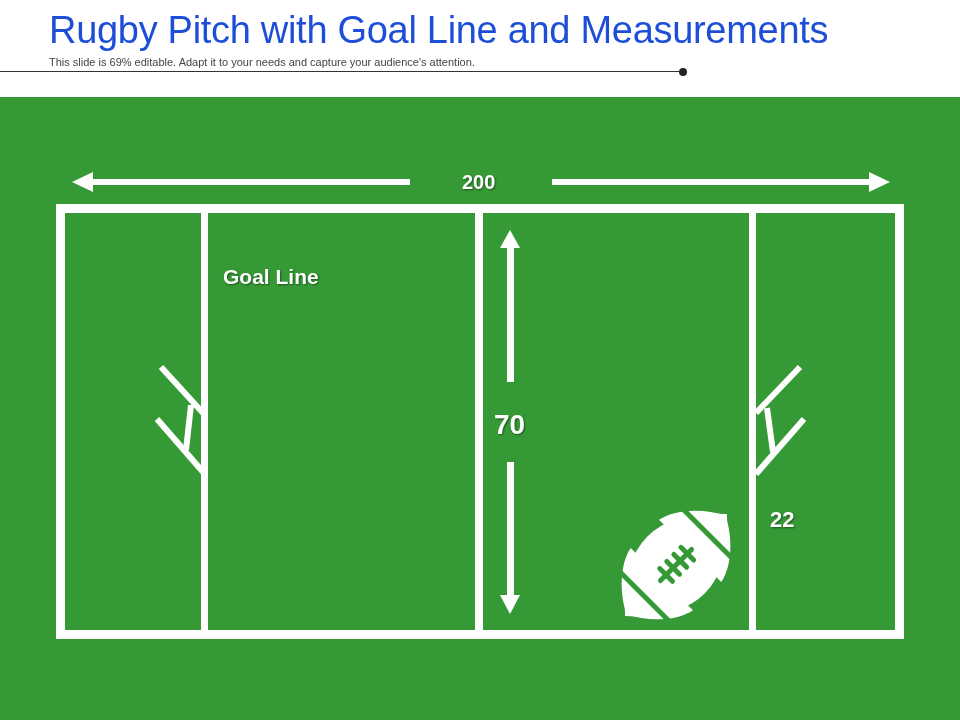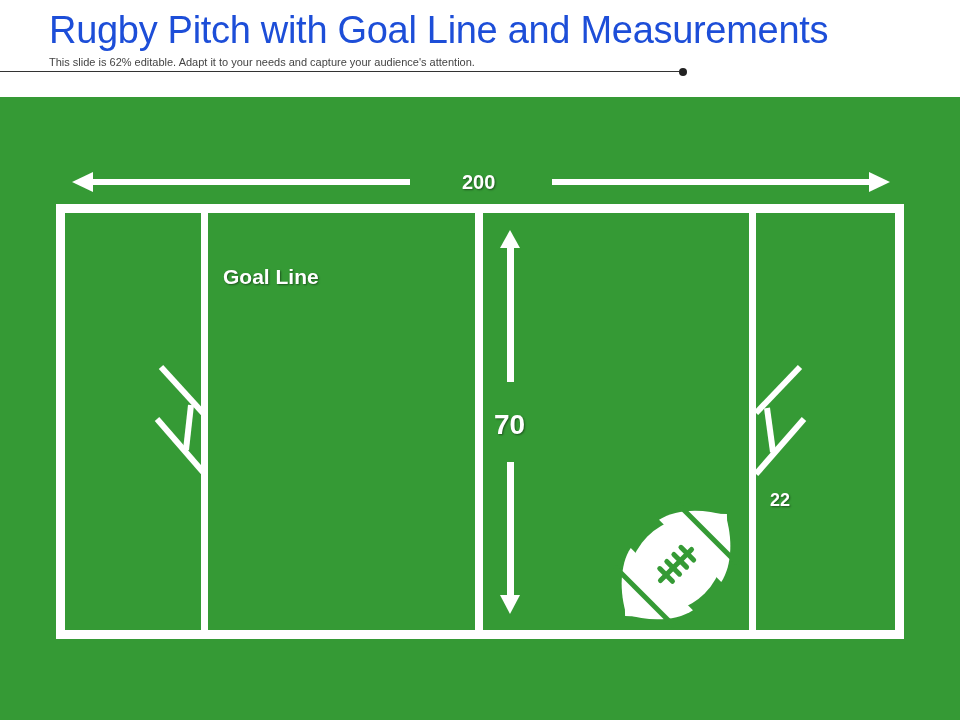--- a/index.html
+++ b/index.html
@@ -7,27 +7,27 @@
   .title { position:absolute; left:49px; top:9px; font-size:38px; color:#1d4ed8; font-weight:normal; letter-spacing:-0.3px; white-space:nowrap; }
   .subtitle { position:absolute; left:49px; top:56px; font-size:11px; color:#444; white-space:nowrap; }
   .rule { position:absolute; left:0; top:71px; width:683px; height:1px; background:#333; }
   .rule-dot { position:absolute; left:679px; top:68px; width:8px; height:8px; border-radius:50%; background:#222; }
   .field { position:absolute; left:0; top:97px; width:960px; height:623px; background:#359a35; }
   svg { position:absolute; left:0; top:0; }
   .lbl { position:absolute; color:#ffffff; font-weight:bold; text-shadow:1px 1px 2px rgba(0,0,0,0.45); white-space:nowrap; }
   .lbl-100 { left:462px; top:171px; font-size:20px; }
   .lbl-70 { left:494px; top:409px; font-size:28px; }
   .lbl-goal { left:223px; top:265px; font-size:21px;text-align:center; }
-  .lbl-22 { left:770px; top:490px; font-size:18px; }
+  .lbl-22 { left:770px; top:507px; font-size:22px; }
 </style>
 </head>
 <body>
 
 <div class="title">Rugby Pitch with Goal Line and Measurements</div>
-<div class="subtitle">This slide is 62% editable. Adapt it to your needs and capture your audience's attention.</div>
+<div class="subtitle">This slide is 69% editable. Adapt it to your needs and capture your audience's attention.</div>
 <div class="rule"></div>
 <div class="rule-dot"></div>
 
 <div class="field"></div>
 
 <svg width="960" height="720" viewBox="0 0 960 720">
 
   <g>
     <rect x="60.5" y="208.5" width="839" height="426" fill="none" stroke="#ffffff" stroke-width="9"></rect>
   </g>

